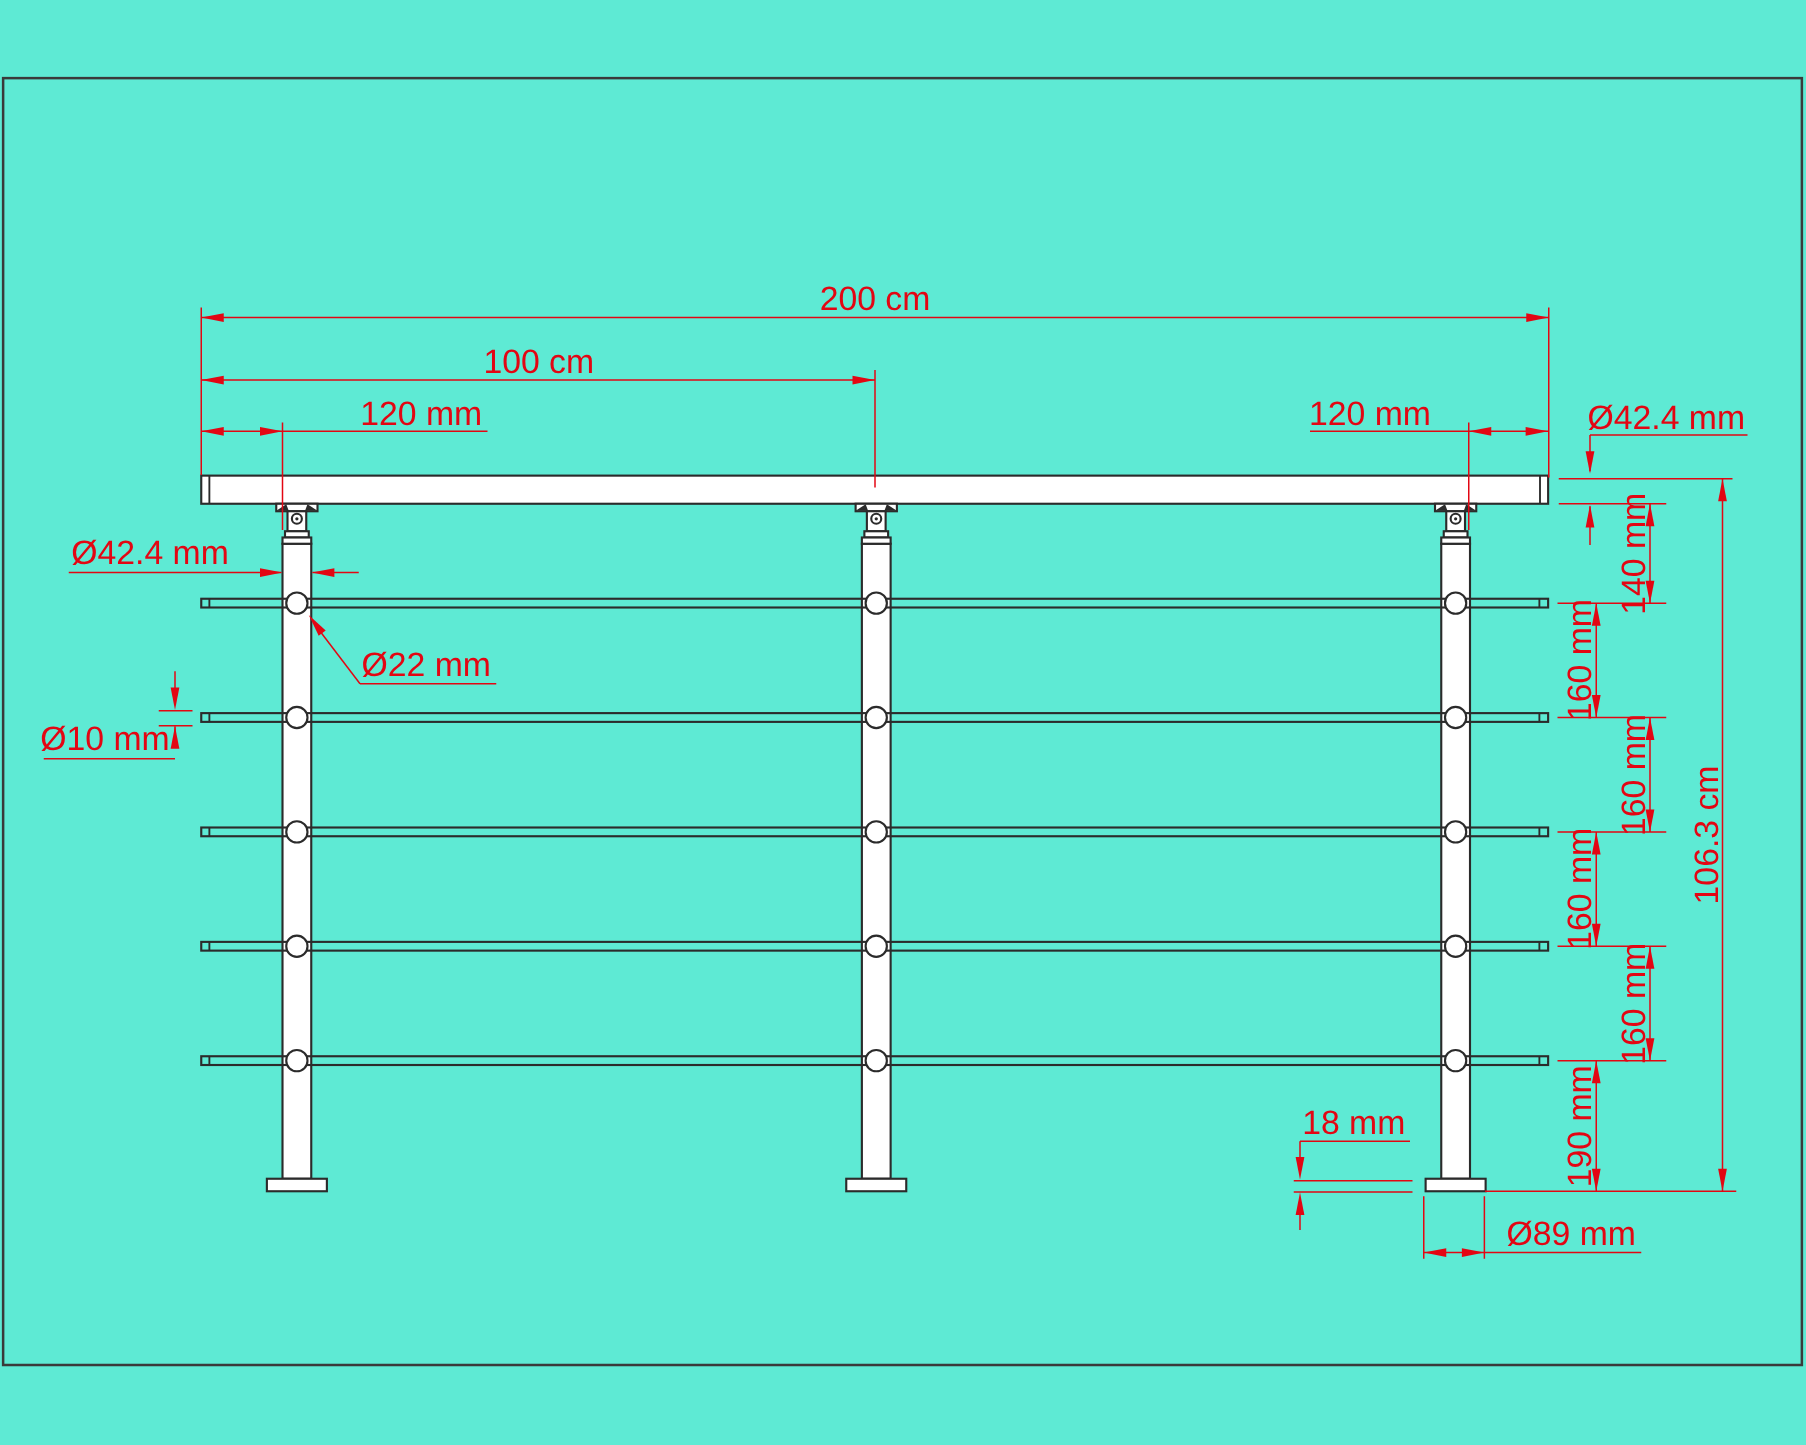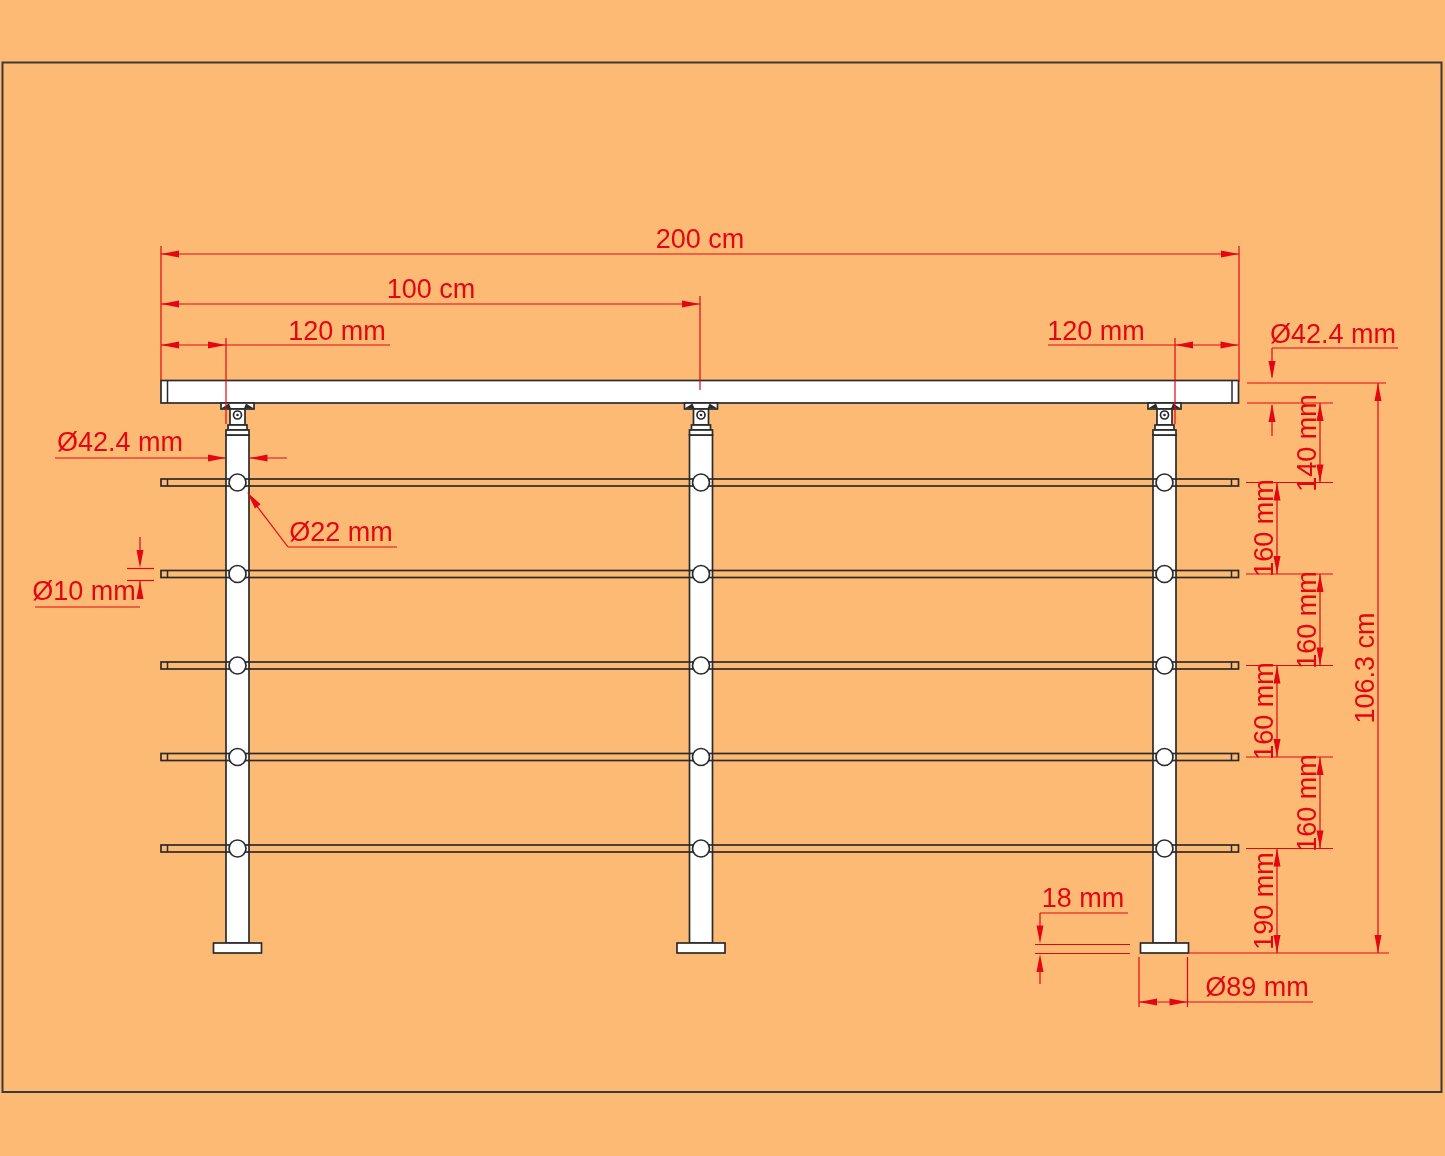--- a/index.html
+++ b/index.html
@@ -1,16 +1,16 @@
 <!DOCTYPE html>
 <html><head>
 <meta charset="utf-8">
 <style>
   html,body{margin:0;padding:0;background:#fff;}
-  #stage{position:relative;width:1445px;height:1156px;background:#fdba74;overflow:hidden;}
+  #stage{position:relative;width:1445px;height:1156px;background:#5eead4;overflow:hidden;}
   svg{display:block;}
   text{font-family:"Liberation Sans", sans-serif;}
   .dimtext{font-size:27px;}
 </style>
 </head>
 <body>
 
 <div id="stage">
   <svg id="drawing" width="1445" height="1156" viewBox="0 0 1445 1156">
     <rect id="border" x="2.5" y="62.5" width="1439" height="1029.5" fill="none" stroke="#3a3a3a" stroke-width="2"></rect>

